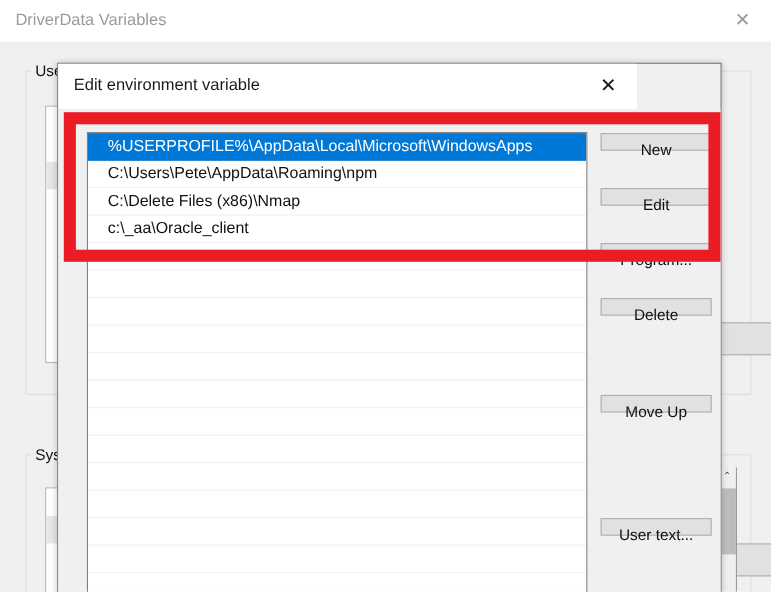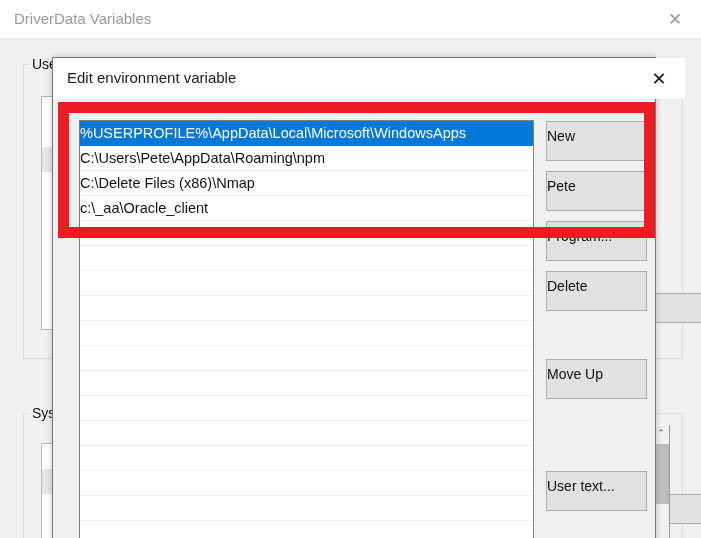--- a/index.html
+++ b/index.html
@@ -157,21 +157,21 @@
     width: 604px;
     height: 490px;
     background: #f0f0f0;
     border: 1px solid #767676;
     box-sizing: border-box;
     box-shadow: 0 0 6px rgba(0,0,0,0.22);
   }
   .dlg-titlebar {
     position: absolute;
     left: 0; top: 0;
-    width: 632px;
+    width: 526px;
     height: 41px;
     background: #ffffff;
   }
   .dlg-title-text {
     position: absolute;
     left: 14px;
     top: 11px;
     font-size: 15px;
     color: #1a1a1a;
     white-space: nowrap;
@@ -208,45 +208,45 @@
     border: 1px solid #808080;
     box-sizing: border-box;
     overflow: hidden;
   }
   .path-row {
     position: relative;
     height: 25px;
     line-height: 24px;
     font-size: 14.5px;
     color: #111111;
-    padding-left: 0;
+    padding-left: 18px;
     white-space: nowrap;
     border-bottom: 1px solid #f0f0f0;
     box-sizing: border-box;
     overflow: hidden;
   }
   .path-row.selected {
     background: #0078d7;
     color: #ffffff;
     border-bottom-color: #0078d7;
   }
   .path-row.empty { color: transparent; }
 
   
   .dlg-btn {
     position: absolute;
     left: 493px;
     width: 101px;
-    height: 40px;
+    height: 16px;
     background: #e1e1e1;
     border: 1px solid #adadad;
     box-sizing: border-box;
     font-size: 14px;
     color: #101010;
-    text-align: left;
+    text-align: center;
     line-height: 29px;
     white-space: nowrap;
     font-family: "Liberation Sans", sans-serif;
   }
 
   
   .red-rect {
     position: absolute;
     left: 58px;
     top: 102px;
@@ -327,21 +327,21 @@
         <div class="path-row empty"></div>
         <div class="path-row empty"></div>
         <div class="path-row empty"></div>
         <div class="path-row empty"></div>
         <div class="path-row empty"></div>
         <div class="path-row empty"></div>
         <div class="path-row empty"></div>
       </div>
 
       <div class="dlg-btn" style="top:22px;">New</div>
-      <div class="dlg-btn" style="top:72px;">Pete</div>
+      <div class="dlg-btn" style="top:72px;">Edit</div>
       <div class="dlg-btn" style="top:122px;">Program...</div>
       <div class="dlg-btn" style="top:172px;">Delete</div>
       <div class="dlg-btn" style="top:260px;">Move Up</div>
       <div class="dlg-btn" style="top:372px;">User text...</div>
     </div>
   </div>
 
   <div class="red-rect"></div>
 
 </div>

